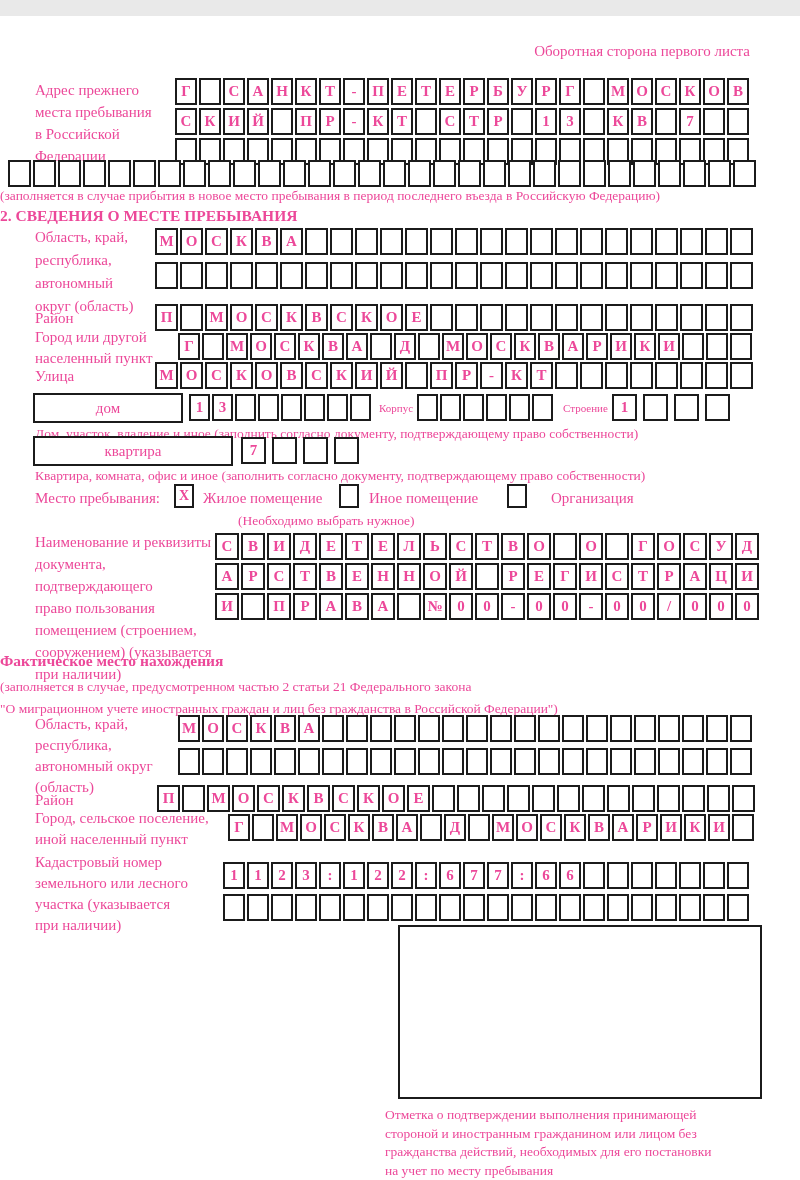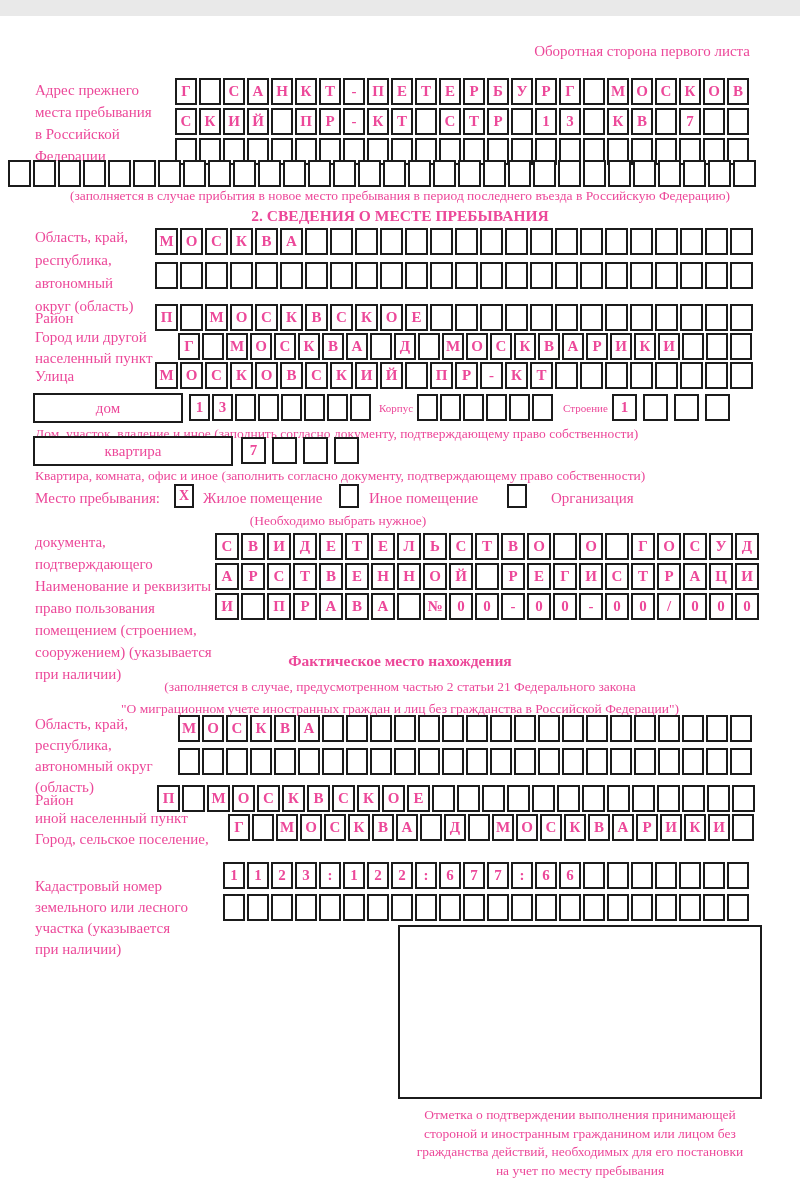--- a/index.html
+++ b/index.html
@@ -17,21 +17,21 @@
   }
   .pitch24 .cell{width:22px;margin-right:2px;}
   .pitch25 .cell{width:23px;margin-right:2px;}
   .pitch26 .cell{width:24px;margin-right:2px;}
   .pitch23 .cell{width:21px;margin-right:2px;}
   .gapcells .cell{width:25px;margin-right:6px;}
   .label{font-size:15px;line-height:22px;}
   .lh21{line-height:21px;}
   .lh23{line-height:23px;}
   .caption{font-size:13.5px;}
-  .center{text-align:center;}
+  .center{}
   .bold{font-weight:bold;}
   .widebox{
     flex:none;box-sizing:border-box;border:2px solid #1b1b1b;height:30px;background:#fff;
     display:flex;align-items:center;justify-content:center;font-size:15px;
   }
   .inlinelabel{font-size:11px;line-height:30px;flex:none;}
   .chk{
     box-sizing:border-box;width:20px;height:24px;border:2px solid #1b1b1b;background:#fff;
     display:flex;align-items:center;justify-content:center;font-size:14px;font-weight:bold;
   }
@@ -356,22 +356,22 @@
   <div class="abs label" style="left:35px;top:471px">Место пребывания:</div>
   <div class="abs chk" style="left:174px;top:468px">X</div>
   <div class="abs label" style="left:203px;top:471px">Жилое помещение</div>
   <div class="abs chk" style="left:339px;top:468px"></div>
   <div class="abs label" style="left:369px;top:471px">Иное помещение</div>
   <div class="abs chk" style="left:507px;top:468px"></div>
   <div class="abs label" style="left:551px;top:471px">Организация</div>
   <div class="abs caption center" style="left:238px;top:497px;width:200px">(Необходимо выбрать нужное)</div>
 
   <div class="abs label" style="left:35px;top:515px;width:185px">
+      <div>Наименование и реквизиты</div>
       <div>документа, подтверждающего</div>
-      <div>Наименование и реквизиты</div>
       <div>право пользования</div>
       <div>помещением (строением,</div>
       <div>сооружением) (указывается</div>
       <div>при наличии)</div>
     </div>
   <div class="abs row pitch26" style="left:215px;top:517px">
       <div class="cell">С</div>
       <div class="cell">В</div>
       <div class="cell">И</div>
       <div class="cell">Д</div>
@@ -527,22 +527,22 @@
       <div class="cell"></div>
       <div class="cell"></div>
       <div class="cell"></div>
       <div class="cell"></div>
       <div class="cell"></div>
       <div class="cell"></div>
       <div class="cell"></div>
     </div>
 
   <div class="abs label lh21" style="left:35px;top:792px;width:190px">
+      <div>Город, сельское поселение,</div>
       <div>иной населенный пункт</div>
-      <div>Город, сельское поселение,</div>
     </div>
   <div class="abs row pitch24" style="left:228px;top:798px">
       <div class="cell">Г</div>
       <div class="cell"></div>
       <div class="cell">М</div>
       <div class="cell">О</div>
       <div class="cell">С</div>
       <div class="cell">К</div>
       <div class="cell">В</div>
       <div class="cell">А</div>
@@ -555,21 +555,21 @@
       <div class="cell">К</div>
       <div class="cell">В</div>
       <div class="cell">А</div>
       <div class="cell">Р</div>
       <div class="cell">И</div>
       <div class="cell">К</div>
       <div class="cell">И</div>
       <div class="cell"></div>
     </div>
 
-  <div class="abs label lh21" style="left:35px;top:860px;width:185px">
+  <div class="abs label lh21" style="left:35px;top:836px;width:185px">
       <div>Кадастровый номер</div>
       <div>земельного или лесного</div>
       <div>участка (указывается</div>
       <div>при наличии)</div>
     </div>
   <div class="abs row pitch24" style="left:223px;top:846px">
       <div class="cell">1</div>
       <div class="cell">1</div>
       <div class="cell">2</div>
       <div class="cell">3</div>

